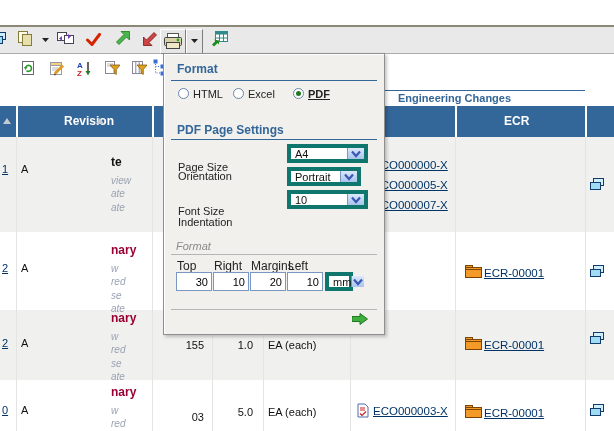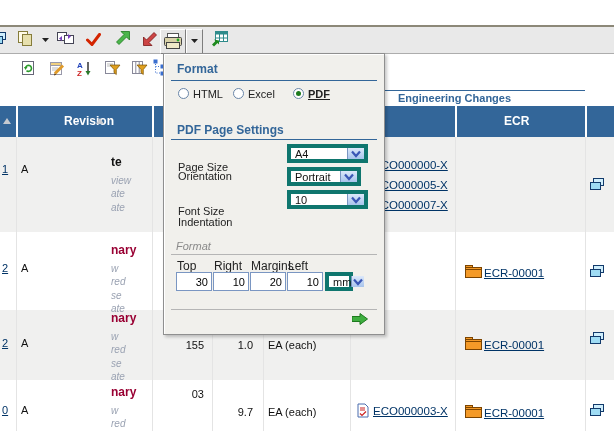--- a/index.html
+++ b/index.html
@@ -246,22 +246,22 @@
     <rect x="1.5" y="5.5" width="10" height="7" fill="#9fdcf4" stroke="#123a6b"></rect>
   </svg>
 
   <a class="abs" style="left:2px;top:404px">0</a>
   <div class="abs" style="left:21px;top:404px">A</div>
   <div class="phase" style="top:386px">
     <div class="b maroon">nary</div>
     <div class="g">w</div>
     <div class="g">red</div>
   </div>
-  <div class="num" style="left:158px;top:388px;width:46px">03</div>
-  <div class="num" style="left:214px;top:406px;width:39px">9.7</div>
+  <div class="num" style="left:158px;top:411px;width:46px">03</div>
+  <div class="num" style="left:214px;top:406px;width:39px">5.0</div>
   <div class="abs" style="left:268px;top:406px">EA (each)</div>
   <svg class="abs" style="left:357px;top:403px" width="12" height="15">
     <path d="M1 1 h7 l3 3 v10 h-10 z" fill="#fff" stroke="#4a6cae"></path>
     <line x1="3" y1="5" x2="8" y2="5" stroke="#cc2222"></line>
       <line x1="3" y1="7" x2="8" y2="7" stroke="#cc2222"></line>
     <path d="M3 10.5 l2 2 l4 -4" stroke="#cc2222" fill="none" stroke-width="1.2"></path>
   </svg>
   <a class="abs" style="left:373px;top:405px;font-size:11.5px">ECO000003-X</a>
   <svg class="abs" style="left:465px;top:405px" width="17" height="13">
     <rect x="0.5" y="0.5" width="7" height="4" fill="#f49a28" stroke="#7c4400"></rect>

